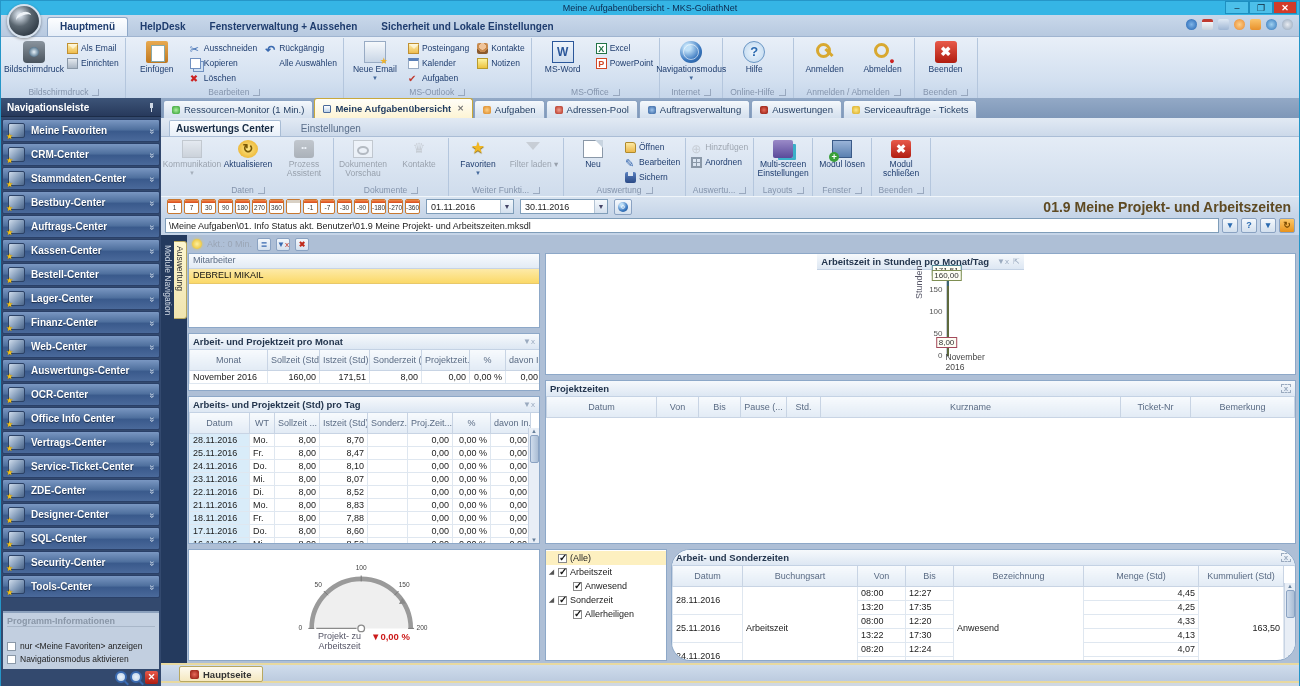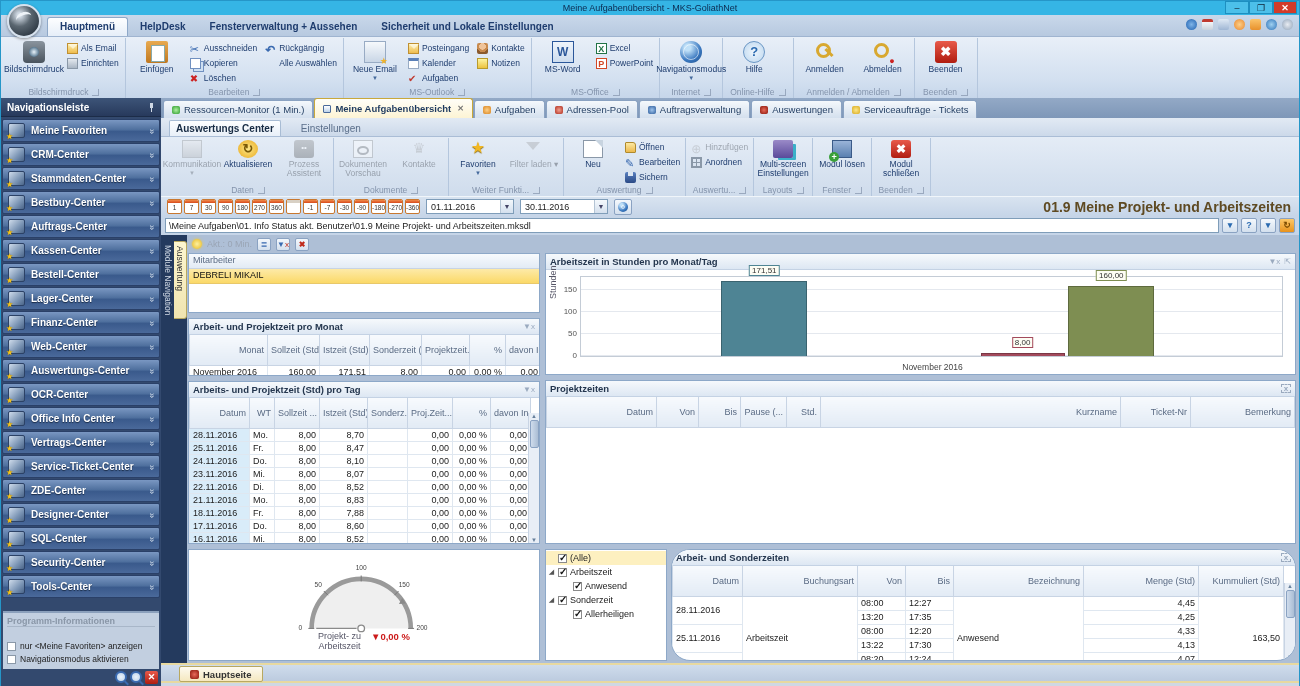--- a/index.html
+++ b/index.html
@@ -164,37 +164,37 @@
   #module-grid { flex:1; display:flex; gap:5px; min-height:0; padding-bottom:2px; }
   #col-left { width:352px; flex:none; display:flex; flex-direction:column; gap:5px; }
   #col-right { flex:1; display:flex; flex-direction:column; gap:5px; min-width:0; }
 
   .panel { background:#fff; border:1px solid #8da8c8; display:flex; flex-direction:column; overflow:hidden; }
   .panel-title { height:16px; flex:none; background:linear-gradient(#f6f9fc,#dde7f3); border-bottom:1px solid #c4d2e4; font-size:9.5px; font-weight:bold; color:#24364e; display:flex; align-items:center; padding:0 4px; gap:4px; }
   .panel-title .sp { flex:1; }
   .pt-icon { font-size:8px; color:#9aaabf; cursor:pointer; font-weight:normal; }
 
   table { border-collapse:collapse; table-layout:fixed; width:100%; }
-  th { background:linear-gradient(#f7fafd,#e2ebf5); border:1px solid #c8d4e4; border-top:none; font-size:9px; font-weight:normal; color:#5a6b84; text-align:right; padding:1px 3px; height:30px; overflow:hidden; white-space:nowrap; }
+  th { background:linear-gradient(#f7fafd,#e2ebf5); border:1px solid #c8d4e4; border-top:none; font-size:9px; font-weight:normal; color:#5a6b84; text-align:center; padding:1px 3px; height:20px; overflow:hidden; white-space:nowrap; }
   td { border:1px solid #dfe7f0; font-size:9px; color:#222; padding:0 3px; height:13px; overflow:hidden; white-space:nowrap; }
   td.num { text-align:right; }
   tr.datecell td:first-child { background:#d9ecf9; }
 
   
-  #p-mitarbeiter { height:60px; }
+  #p-mitarbeiter { height:75px; }
   #p-mitarbeiter .mheader { height:15px; background:linear-gradient(#f7fafd,#e2ebf5); border-bottom:1px solid #c8d4e4; font-size:9px; color:#5a6b84; padding:1px 4px; }
   #row-selected { height:15px; background:linear-gradient(#fdeaa8,#fbd968); font-size:9px; color:#111; padding:1px 4px; border-bottom:1px solid #e8c86a; cursor:pointer; }
 
   #p-monat { height:58px; }
   #p-tag { flex:1; position:relative; }
   .vscroll { position:absolute; right:0; top:31px; bottom:0; width:11px; background:#e8eef6; border-left:1px solid #c8d4e4; display:flex; flex-direction:column; justify-content:space-between; align-items:center; font-size:6px; color:#67809c; }
   .vscroll .thumb { width:9px; flex:0 0 28px; background:linear-gradient(90deg,#cfdcec,#aabdd4); border:1px solid #8aa2c2; border-radius:2px; margin:1px 0; }
 
   
-  #p-chart { height:122px; }
+  #p-chart { height:122px;align-items:center; }
   #chart-body { flex:1; position:relative; margin:4px 10px 2px 8px; }
   #ylab { position:absolute; left:-6px; top:26%; transform:rotate(-90deg); transform-origin:left top; font-size:9px; color:#556; }
   #plot { position:absolute; left:26px; right:2px; top:2px; bottom:15px; border:1px solid #c4ccd6; background:#fff; }
   .ytick { position:absolute; left:0; right:0; height:0; border-top:1px solid #e4e8ee; }
   .ytick span { position:absolute; left:-22px; top:-5px; width:18px; text-align:right; font-size:8px; color:#555; }
   .bargroup { position:absolute; bottom:0; top:0; }
   .bargroup .bar { position:absolute; bottom:0; left:0; right:0; border:1px solid rgba(0,0,0,.25); border-bottom:none; }
   .bar-label { position:absolute; left:50%; transform:translateX(-50%); background:#fdfdf4; border:1px solid #888; font-size:8px; padding:0 2px; color:#333; white-space:nowrap; z-index:2; }
   .bg1{left:20%; width:12.3%;} .bg2{left:57%; width:12%;} .bg3{left:69.5%; width:12.3%;}
   #xlab { position:absolute; bottom:0; left:26px; right:0; text-align:center; font-size:8.5px; color:#444; }

